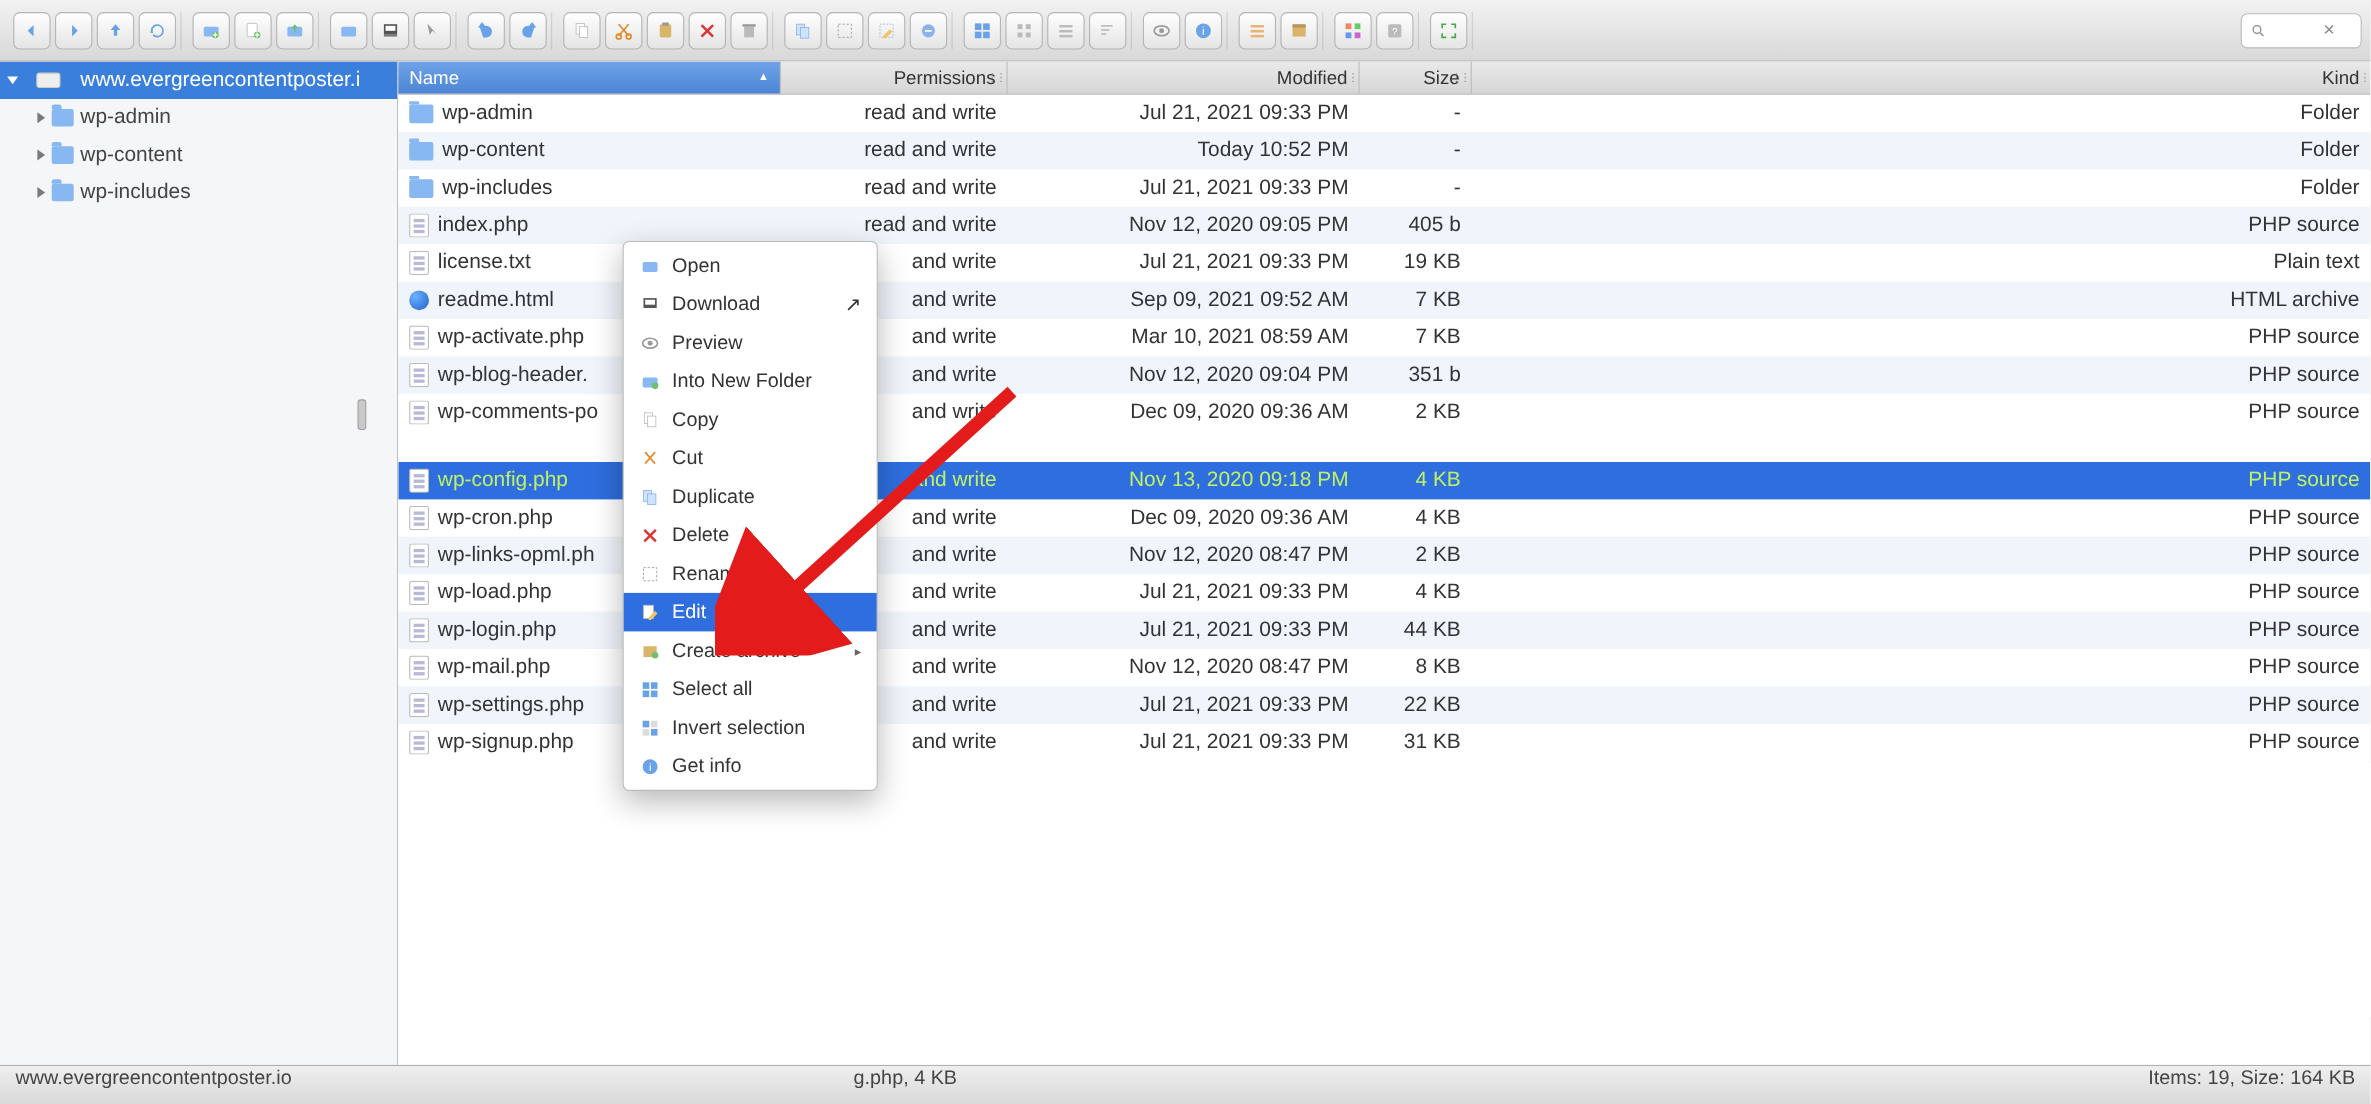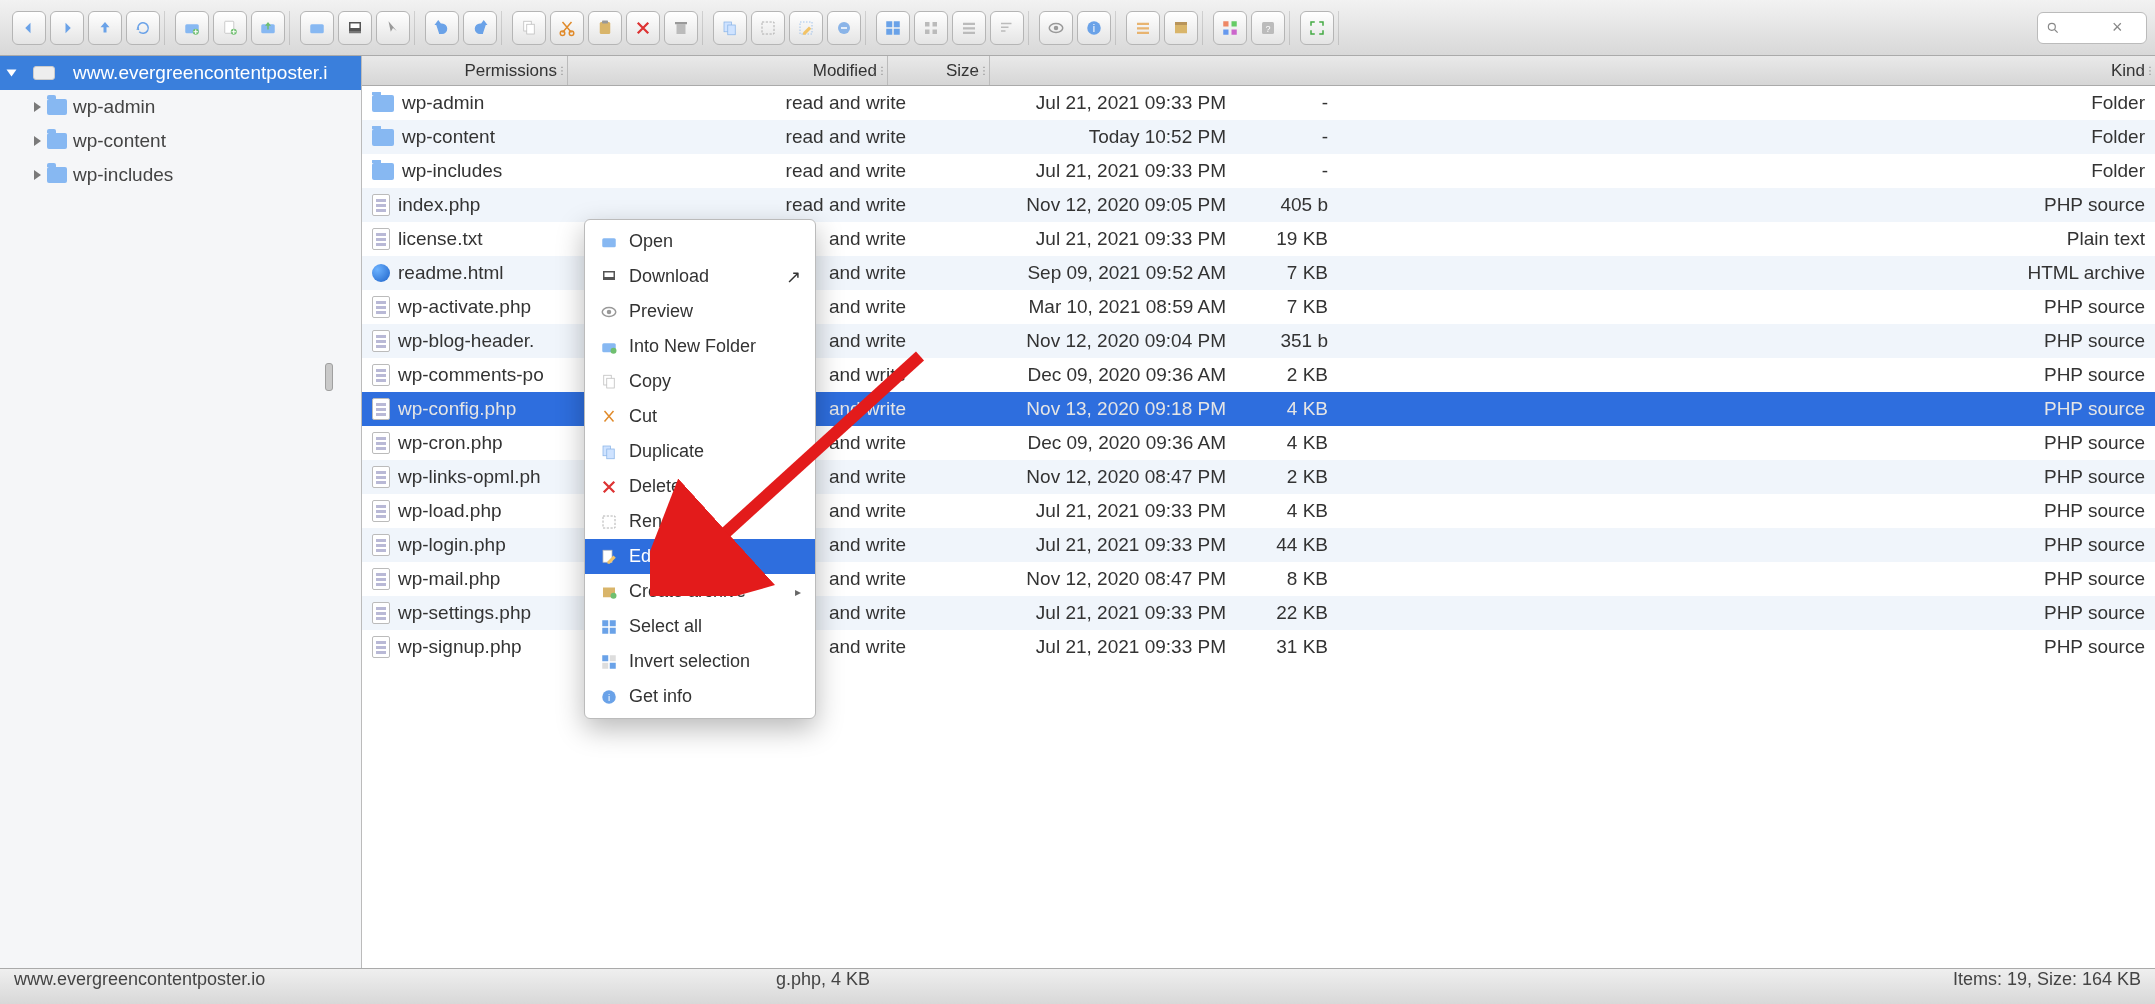--- a/index.html
+++ b/index.html
@@ -124,21 +124,21 @@
   .grip { position: absolute; right: 2px; color: #888; font-size: 10px; letter-spacing: -2px; }
 
   
   .tbody { flex: 1; overflow: auto; }
   .trow {
     display: flex; align-items: center;
     height: 34px;
     font-size: 19px;
   }
   .trow:nth-child(even) { background: #f0f5fb; }
-  .trow.selected { background: #2e6ede; color: #e5e5e5; }
+  .trow.selected { background: #2e6ede; color: #bef264; margin-top: 28px; }
   .trow .c { padding: 0 10px; overflow: hidden; white-space: nowrap; text-overflow: ellipsis; }
   .c-name { width: 348px; display: flex; align-items: center; gap: 8px; }
   .c-perm { width: 206px; text-align: right; }
   .c-mod  { width: 320px; text-align: right; }
   .c-size { width: 102px; text-align: right; }
   .c-kind { flex: 1; text-align: right; padding-right: 18px; }
 
   .fi {
     width: 22px; height: 22px; flex-shrink: 0;
     display: inline-flex; align-items: center; justify-content: center;
@@ -160,21 +160,20 @@
     position: absolute;
     left: 566px; top: 219px;
     width: 232px;
     background: #fff;
     border: 1px solid #bbb;
     border-radius: 6px;
     box-shadow: 0 10px 28px rgba(0,0,0,.28);
     padding: 4px 0;
     z-index: 50;
     font-size: 18px;
-    margin-left: 18px;
   }
   .ctx-item {
     display: flex; align-items: center;
     gap: 10px;
     height: 35px;
     padding: 0 14px;
     cursor: pointer;
     position: relative;
   }
   .ctx-item.selected { background: #2e6ede; color: #ffffff; }
@@ -466,20 +465,24 @@
     <span class="folder-glyph"></span>
     <span>wp-includes</span>
         </div>
       </div>
   </div>
 
   <div class="splitter"></div>
 
   <div class="content">
     <div class="thead">
+      <div class="col col-name">
+        <span>Name</span>
+        <span class="sort-ind">▲</span>
+      </div>
       <div class="col col-perm">
         <span>Permissions</span>
         <span class="grip">⋮⋮</span>
       </div>
       <div class="col col-mod">
         <span>Modified</span>
         <span class="grip">⋮⋮</span>
       </div>
       <div class="col col-size">
         <span>Size</span>

